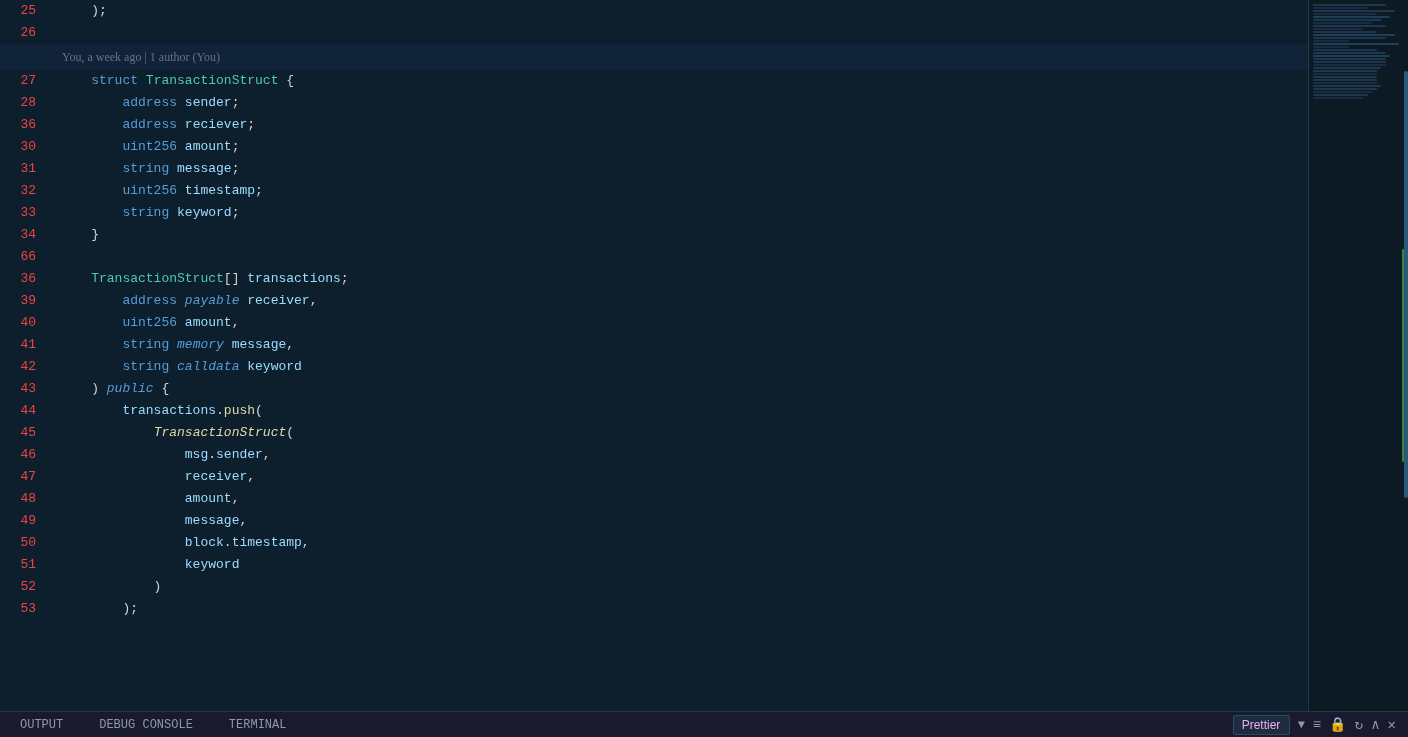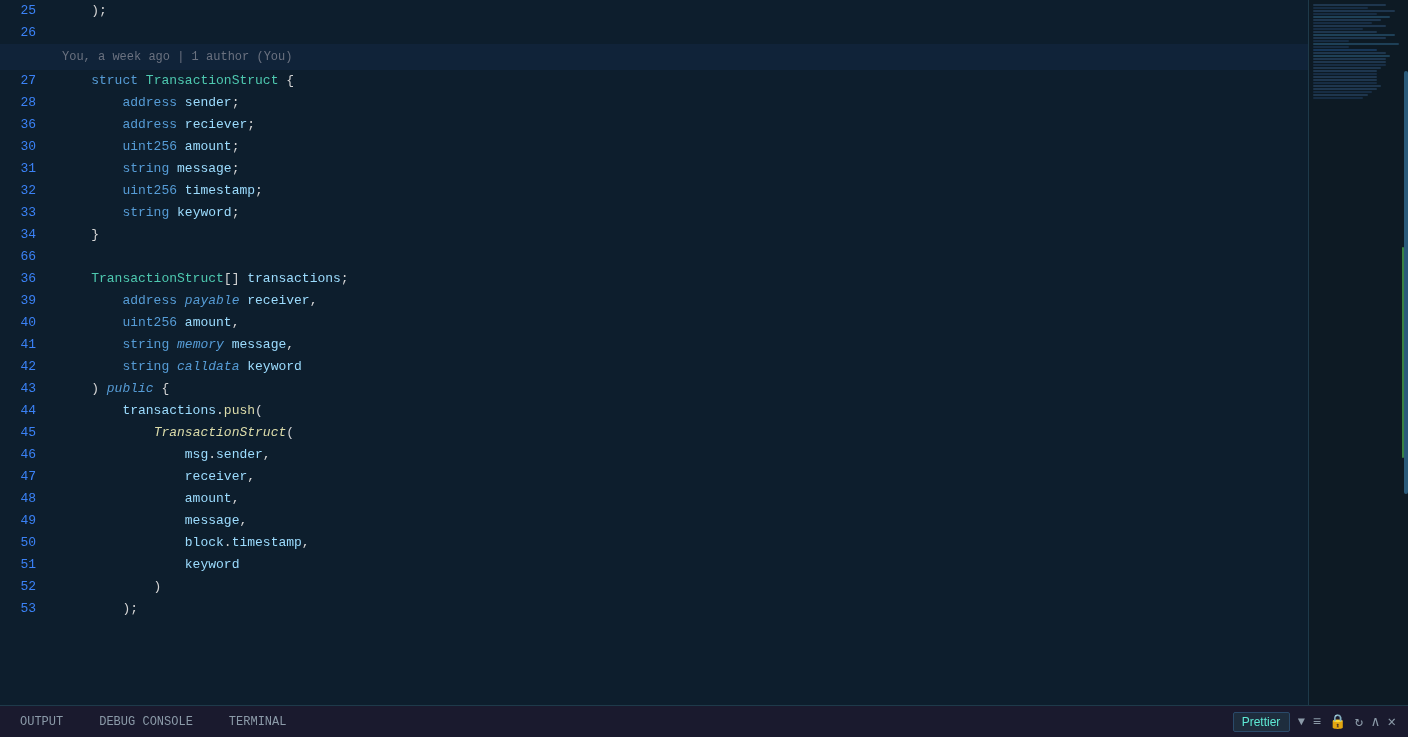--- a/index.html
+++ b/index.html
@@ -39,21 +39,21 @@
       align-items: baseline;
       min-height: 22px;
       line-height: 22px;
       position: relative;
     }
 
     .line-number {
       min-width: 52px;
       text-align: right;
       padding-right: 16px;
-      color: #3b82f6;
+      color: #ef4444;
       user-select: none;
       font-size: 13px;
     }
 
     .line-content {
       flex: 1;
       white-space: pre;
       padding-left: 8px;
     }
 
@@ -65,20 +65,21 @@
     .type { color: #4ec9b0; } 
     .var { color: #9cdcfe; } 
     .italic-kw { color: #569cd6; font-style: italic; }
     .plain { color: #d4d4d4; }
     .prop { color: #9cdcfe; }
 
     
     .blame-line {
       background: rgba(20, 40, 70, 0.5);
       border-left: 2px solid transparent;
+      font-family: Liberation Serif, serif;
     }
 
     .blame-text {
       color: #6b7280;
       font-size: 12px;
       padding-left: 8px;
       padding-top: 2px;
       padding-bottom: 2px;
     }
 
@@ -100,21 +101,21 @@
       opacity: 0.6;
     }
 
     .minimap-line {
       height: 2px;
       margin-bottom: 1px;
       border-radius: 1px;
     }
 
     .status-bar {
-      height: 32px;
+      height: 26px;
       background: #1a1a2e;
       display: flex;
       align-items: center;
       padding: 0 12px;
       color: #8b9aa8;
       font-size: 12px;
       border-top: 1px solid #1e3a4a;
       gap: 16px;
     }
 
@@ -127,21 +128,21 @@
     .status-right {
       margin-left: auto;
       display: flex;
       align-items: center;
       gap: 8px;
     }
 
     .prettier-select {
       background: #1e2d3d;
       border: 1px solid #2a4a6a;
-      color: #5eead4;
+      color: #f0abfc;
       padding: 2px 8px;
       font-size: 12px;
       border-radius: 2px;
       appearance: none;
       cursor: pointer;
     }
   </style>
 </head>
 <body>
 

